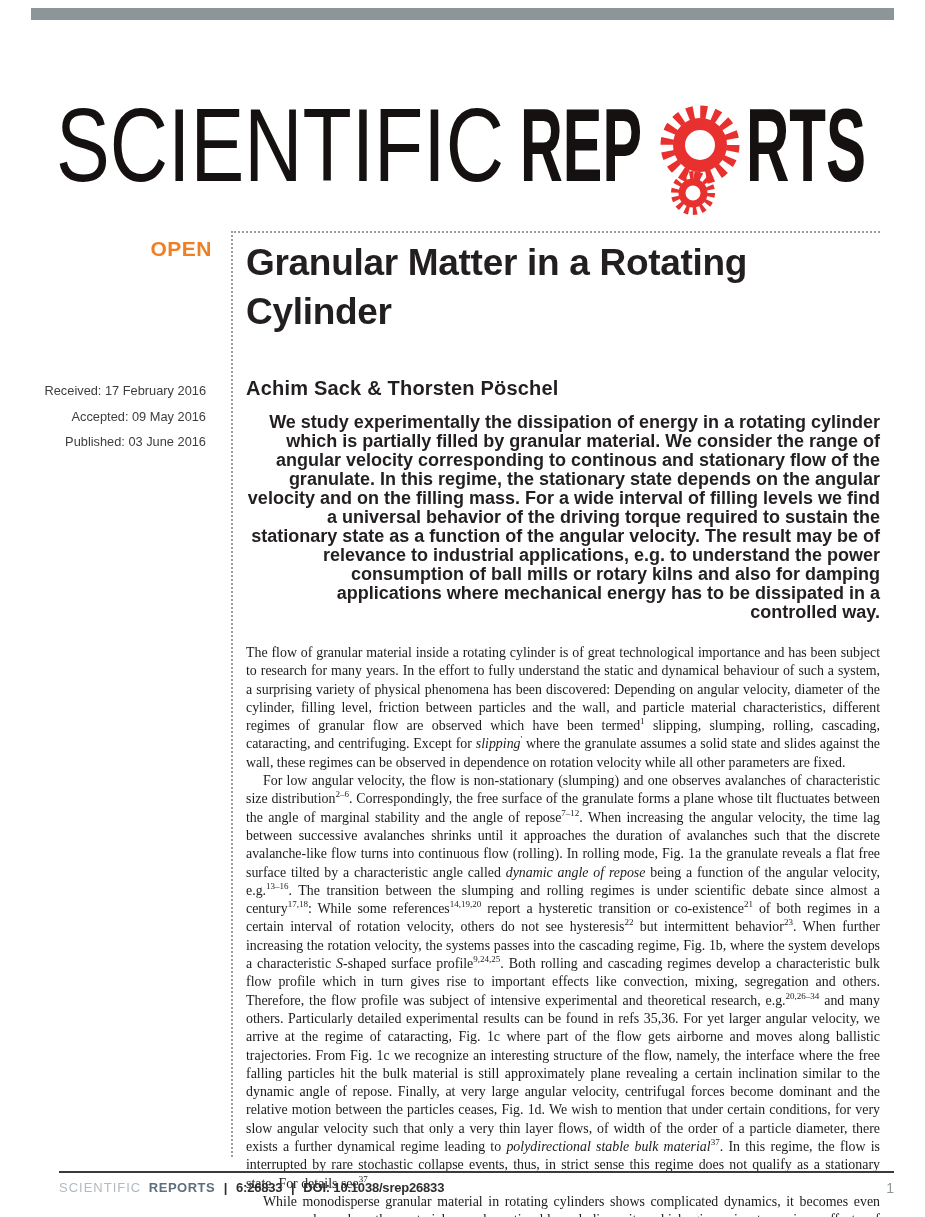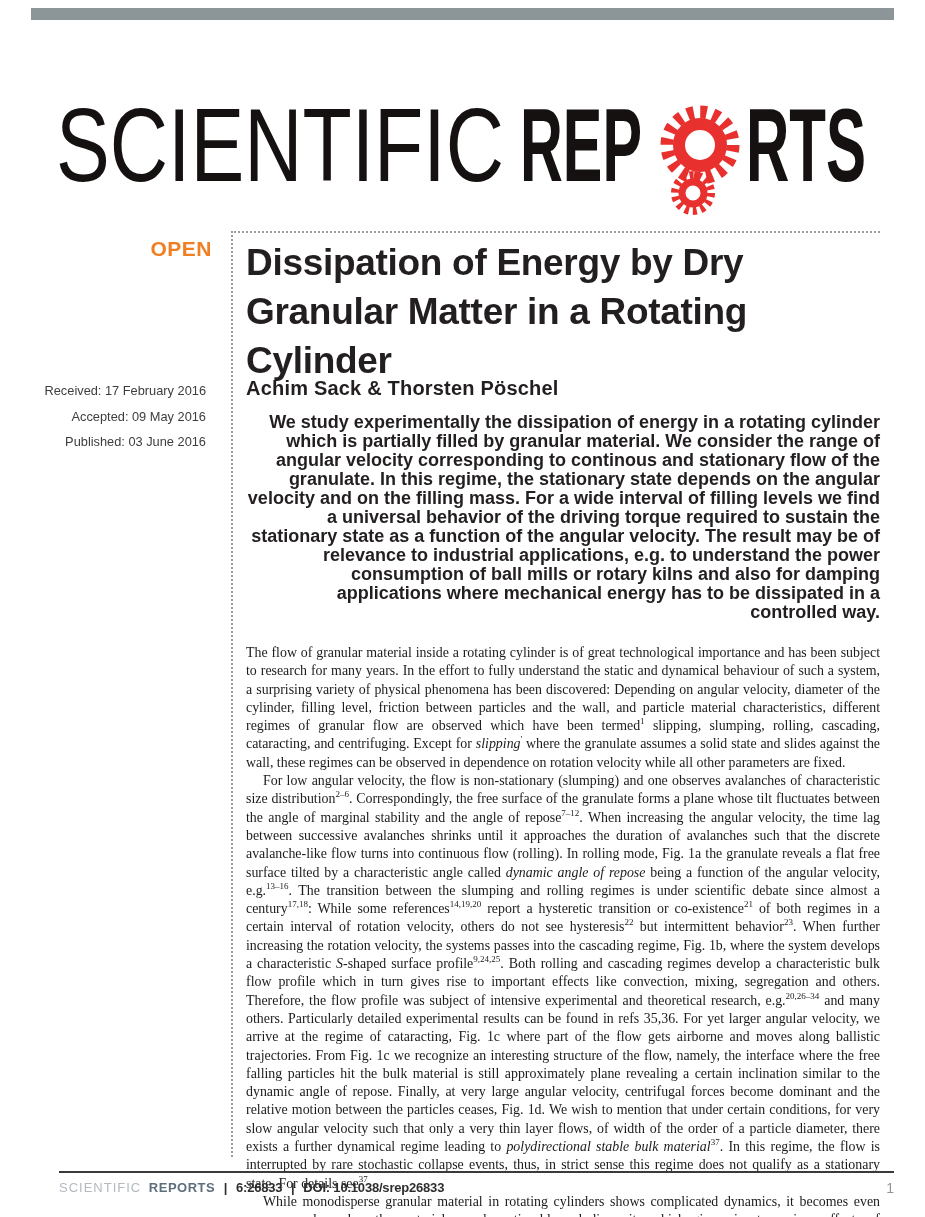--- a/index.html
+++ b/index.html
@@ -79,21 +79,20 @@
       <circle cx="637" cy="96" r="11" fill="none" stroke="#e8312e" stroke-width="7"></circle>
     </g>
     <text x="690" y="84" font-family="Liberation Sans, sans-serif" font-weight="700" font-size="104" fill="#151111" textLength="120" lengthAdjust="spacingAndGlyphs">RTS</text>
   </svg>
 
   <div class="open-label">OPEN</div>
   <div class="dotted-top"></div>
   <div class="dotted-vert"></div>
 
   <h1 class="title">
-    <span>Dissipation of Energy by Dry</span>
     <span>Granular Matter in a Rotating</span>
     <span>Cylinder</span>
   </h1>
 
   <div class="dates">
     <div>Received: 17 February 2016</div>
     <div>Accepted: 09 May 2016</div>
     <div>Published: 03 June 2016</div>
   </div>
 

